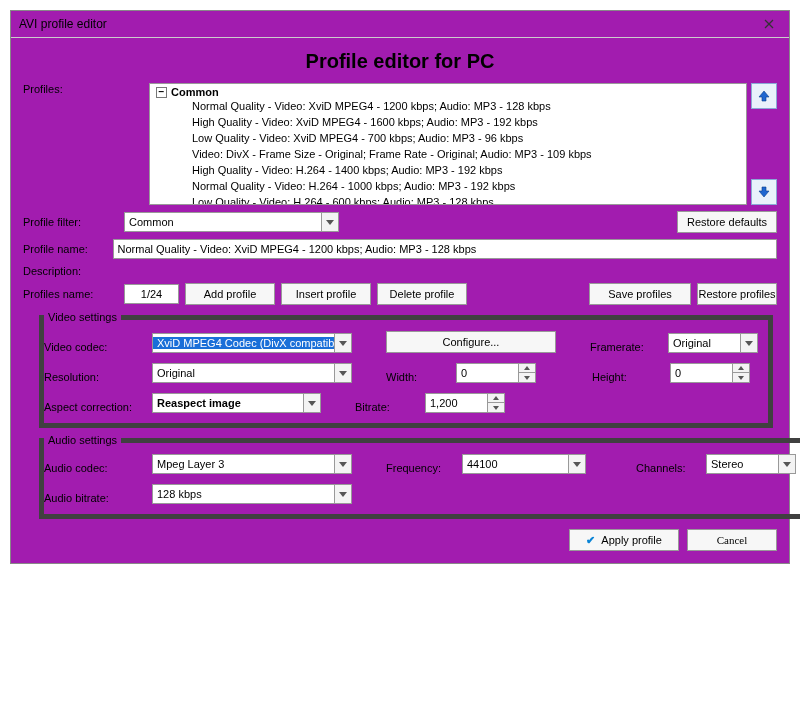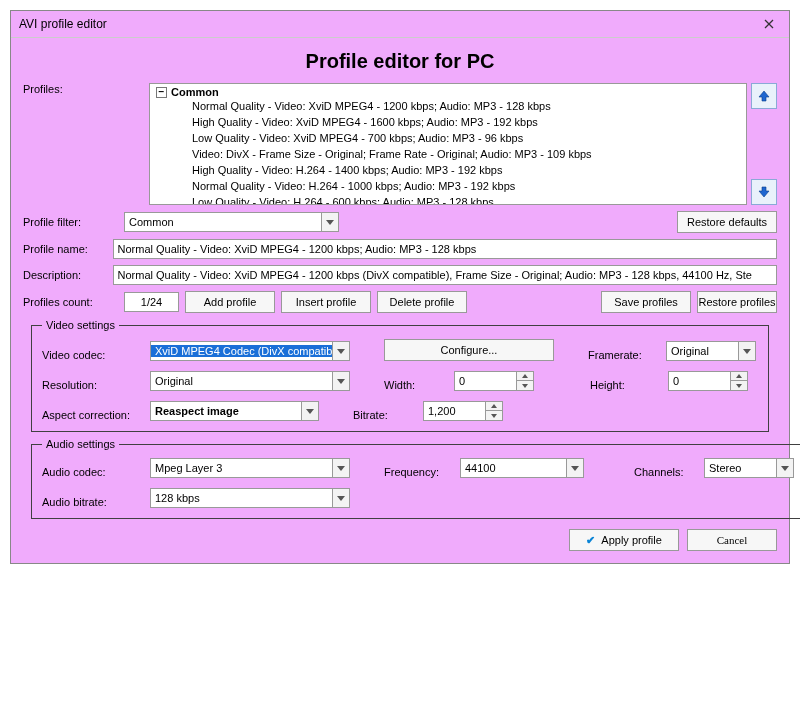--- a/index.html
+++ b/index.html
@@ -1,17 +1,17 @@
 <!DOCTYPE html>
 <html><head>
 <meta charset="utf-8">
 <style>
   * { box-sizing: border-box; font-family: "Segoe UI", Tahoma, sans-serif; font-size: 11px; }
   body { margin: 0; background: #fff; padding: 10px; }
-  .window { width: 780px; border: 1px solid #888; background: #f0abfc; margin: 0 auto; }
+  .window { width: 780px; border: 1px solid #888; background: #a21caf; margin: 0 auto; }
   .titlebar { display: flex; align-items: center; justify-content: space-between; padding: 4px 8px; border-bottom: 1px solid #ccc; }
   .titlebar-title { font-size: 12px; }
   .close-btn { width: 24px; height: 18px; display:flex; align-items:center; justify-content:center; cursor:pointer; }
   .content { padding: 8px 12px 12px 12px; }
   .page-title { text-align: center; font-weight: bold; font-size: 20px; margin: 4px 0 10px 0; }
   .row { display: flex; align-items: center; margin-bottom: 6px; gap: 6px; }
   .label { width: 95px; text-align: left; }
   .tree-area { flex: 1; display: flex; align-items: stretch; }
   .treebox { flex: 1; border: 1px solid #999; height: 122px; overflow-y: scroll; overflow-x: hidden; padding: 2px 2px 2px 6px; background:#fff; }
   .tree-root { display:flex; align-items:center; gap:4px; font-weight:bold; }
@@ -22,21 +22,21 @@
   .arrow-btn svg { display:block; }
   .text-input, select { border:1px solid #999; padding: 2px 4px; background:#fff; height:20px; }
   .text-input { width: 100%; }
   .select-wrapper { display:flex; align-items:center; border:1px solid #999; height:20px; background:#fff; }
   .select-wrapper .sel-text { flex:1; padding:0 4px; white-space:nowrap; overflow:hidden; }
   .select-wrapper .sel-text.hlight { background:#1a6fd8; color:#fff; }
   .drop-btn { width:17px; height:18px; border-left:1px solid #999; background:#f3f3f3; display:flex; align-items:center; justify-content:center; }
   .drop-btn::after { content:""; border-left:4px solid transparent; border-right:4px solid transparent; border-top:5px solid #555; }
   .btn { border:1px solid #999; background:#f7f7f7; padding: 3px 10px; height:22px; cursor:pointer; display:inline-flex; align-items:center; justify-content:center; white-space:nowrap; }
   .btn.primary { font-weight:normal; }
-  fieldset { border:1px solid #404040; margin: 6px 8px; padding: 8px 10px 10px 10px; }
+  fieldset { border:5px solid #404040; margin: 6px 16px; padding: 8px 10px 10px 0; }
   legend { padding: 0 4px; }
   .grid-row { display:flex; align-items:flex-end; gap:8px; margin-bottom:10px; }
   .grid-row:last-child { margin-bottom: 0; }
   .glabel { flex:none; }
   .w95 { width:100px; }
   .w62 { width:62px; }
   .spinner { display:flex; }
   .spinner input { border:1px solid #999; border-right:none; height:20px; width:62px; padding: 0 4px; }
   .spin-btns { display:flex; flex-direction:column; border:1px solid #999; }
   .spin-btns div { width:16px; height:9px; background:#f3f3f3; display:flex; align-items:center; justify-content:center; }
@@ -108,31 +108,30 @@
       <button class="btn" style="width:100px;">Restore defaults</button>
     </div>
 
     <div class="row">
       <div class="label">Profile name:</div>
       <input class="text-input" value="Normal Quality - Video: XviD MPEG4 - 1200 kbps; Audio: MP3 - 128 kbps" style="">
     </div>
 
     <div class="row">
       <div class="label">Description:</div>
-      <input class="text-input" value="Normal Quality - Video: XviD MPEG4 - 1200 kbps (DivX compatible), Frame Size - Original; Audio: MP3 - 128 kbps, 44100 Hz, Ste" style="">
-    </div>
-
-    <div class="row">
-      <div class="label">Profiles count:</div>
+    </div>
+
+    <div class="row">
+      <div class="label">Profiles name:</div>
       <input class="text-input" style="width: 55px; text-align: center;" readonly="" value="1/24">
       <button class="btn" style="width:90px;">Add profile</button>
       <button class="btn" style="width:90px;">Insert profile</button>
       <button class="btn" style="width:90px;">Delete profile</button>
       <div class="spacer"></div>
-      <button class="btn" style="width:90px;">Save profiles</button>
+      <button class="btn" style="width:102px;">Save profiles</button>
       <button class="btn" style="width:80px;">Restore profiles</button>
     </div>
 
     <fieldset>
       <legend>Video settings</legend>
 
       <div class="grid-row">
         <div class="glabel w95">Video codec:</div>
         <div class="select-wrapper" style="width:200px;">
           <div class="sel-text hlight">XviD MPEG4 Codec (DivX compatible</div>

